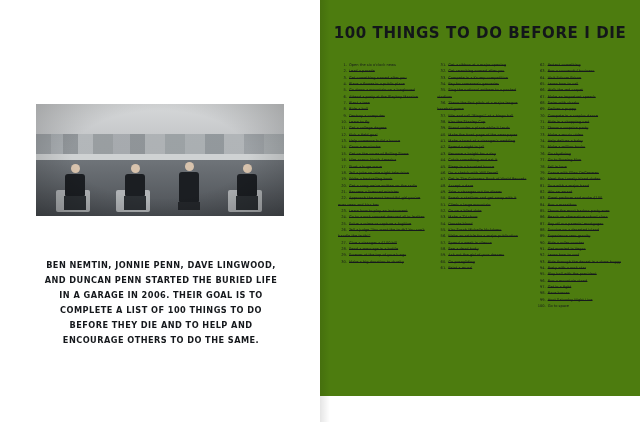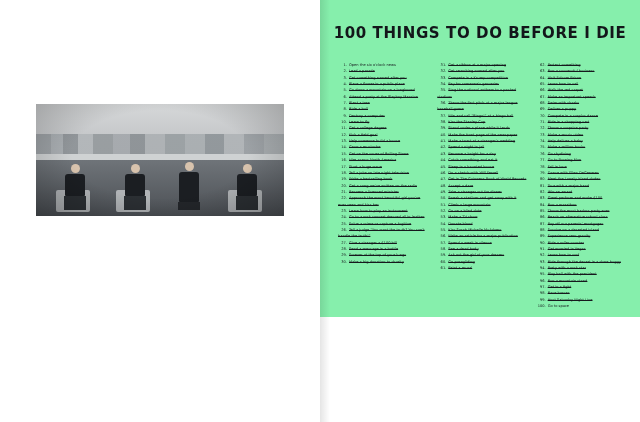--- a/index.html
+++ b/index.html
@@ -140,22 +140,22 @@
     letter-spacing: .45px;
     color: #15181c;
     text-align: center;
     font-weight: 700;
     text-transform: uppercase;
   }
   
   .page-right {
     position: relative;
     width: 320px;
-    height: 317px;
-    background: #86efac;
+    height: 396px;
+    background: #4d7c0f;
     flex: 0 0 320px;
   }
   .list-title {
     position: absolute;
     left: 0;
     right: 0;
     top: 24px;
     text-align: center;
     font-family: "DejaVu Sans", sans-serif;
     font-weight: 700;
@@ -246,20 +246,21 @@
         <div class="legs"></div>
       </div>
       <div class="person p4 seated">
         <div class="head"></div>
         <div class="body"></div>
         <div class="legs"></div>
       </div>
       <div class="ph-vignette"></div>
     </div>
 
+    <div class="caption">BEN NEMTIN, JONNIE PENN, DAVE LINGWOOD, AND DUNCAN PENN STARTED THE BURIED LIFE IN A GARAGE IN 2006. THEIR GOAL IS TO COMPLETE A LIST OF 100 THINGS TO DO BEFORE THEY DIE AND TO HELP AND ENCOURAGE OTHERS TO DO THE SAME.</div>
   </div>
 
   <div class="page-right">
     <div class="list-title">100 THINGS TO DO BEFORE I DIE</div>
     <div class="columns">
       <div class="col">
         <ol class="items">
             <li class="open"><span class="num">1.</span><span>Open the six o'clock news</span></li>
             <li><span class="num">2.</span><span>Lead a parade</span></li>
             <li><span class="num">3.</span><span>Get something named after you</span></li>

